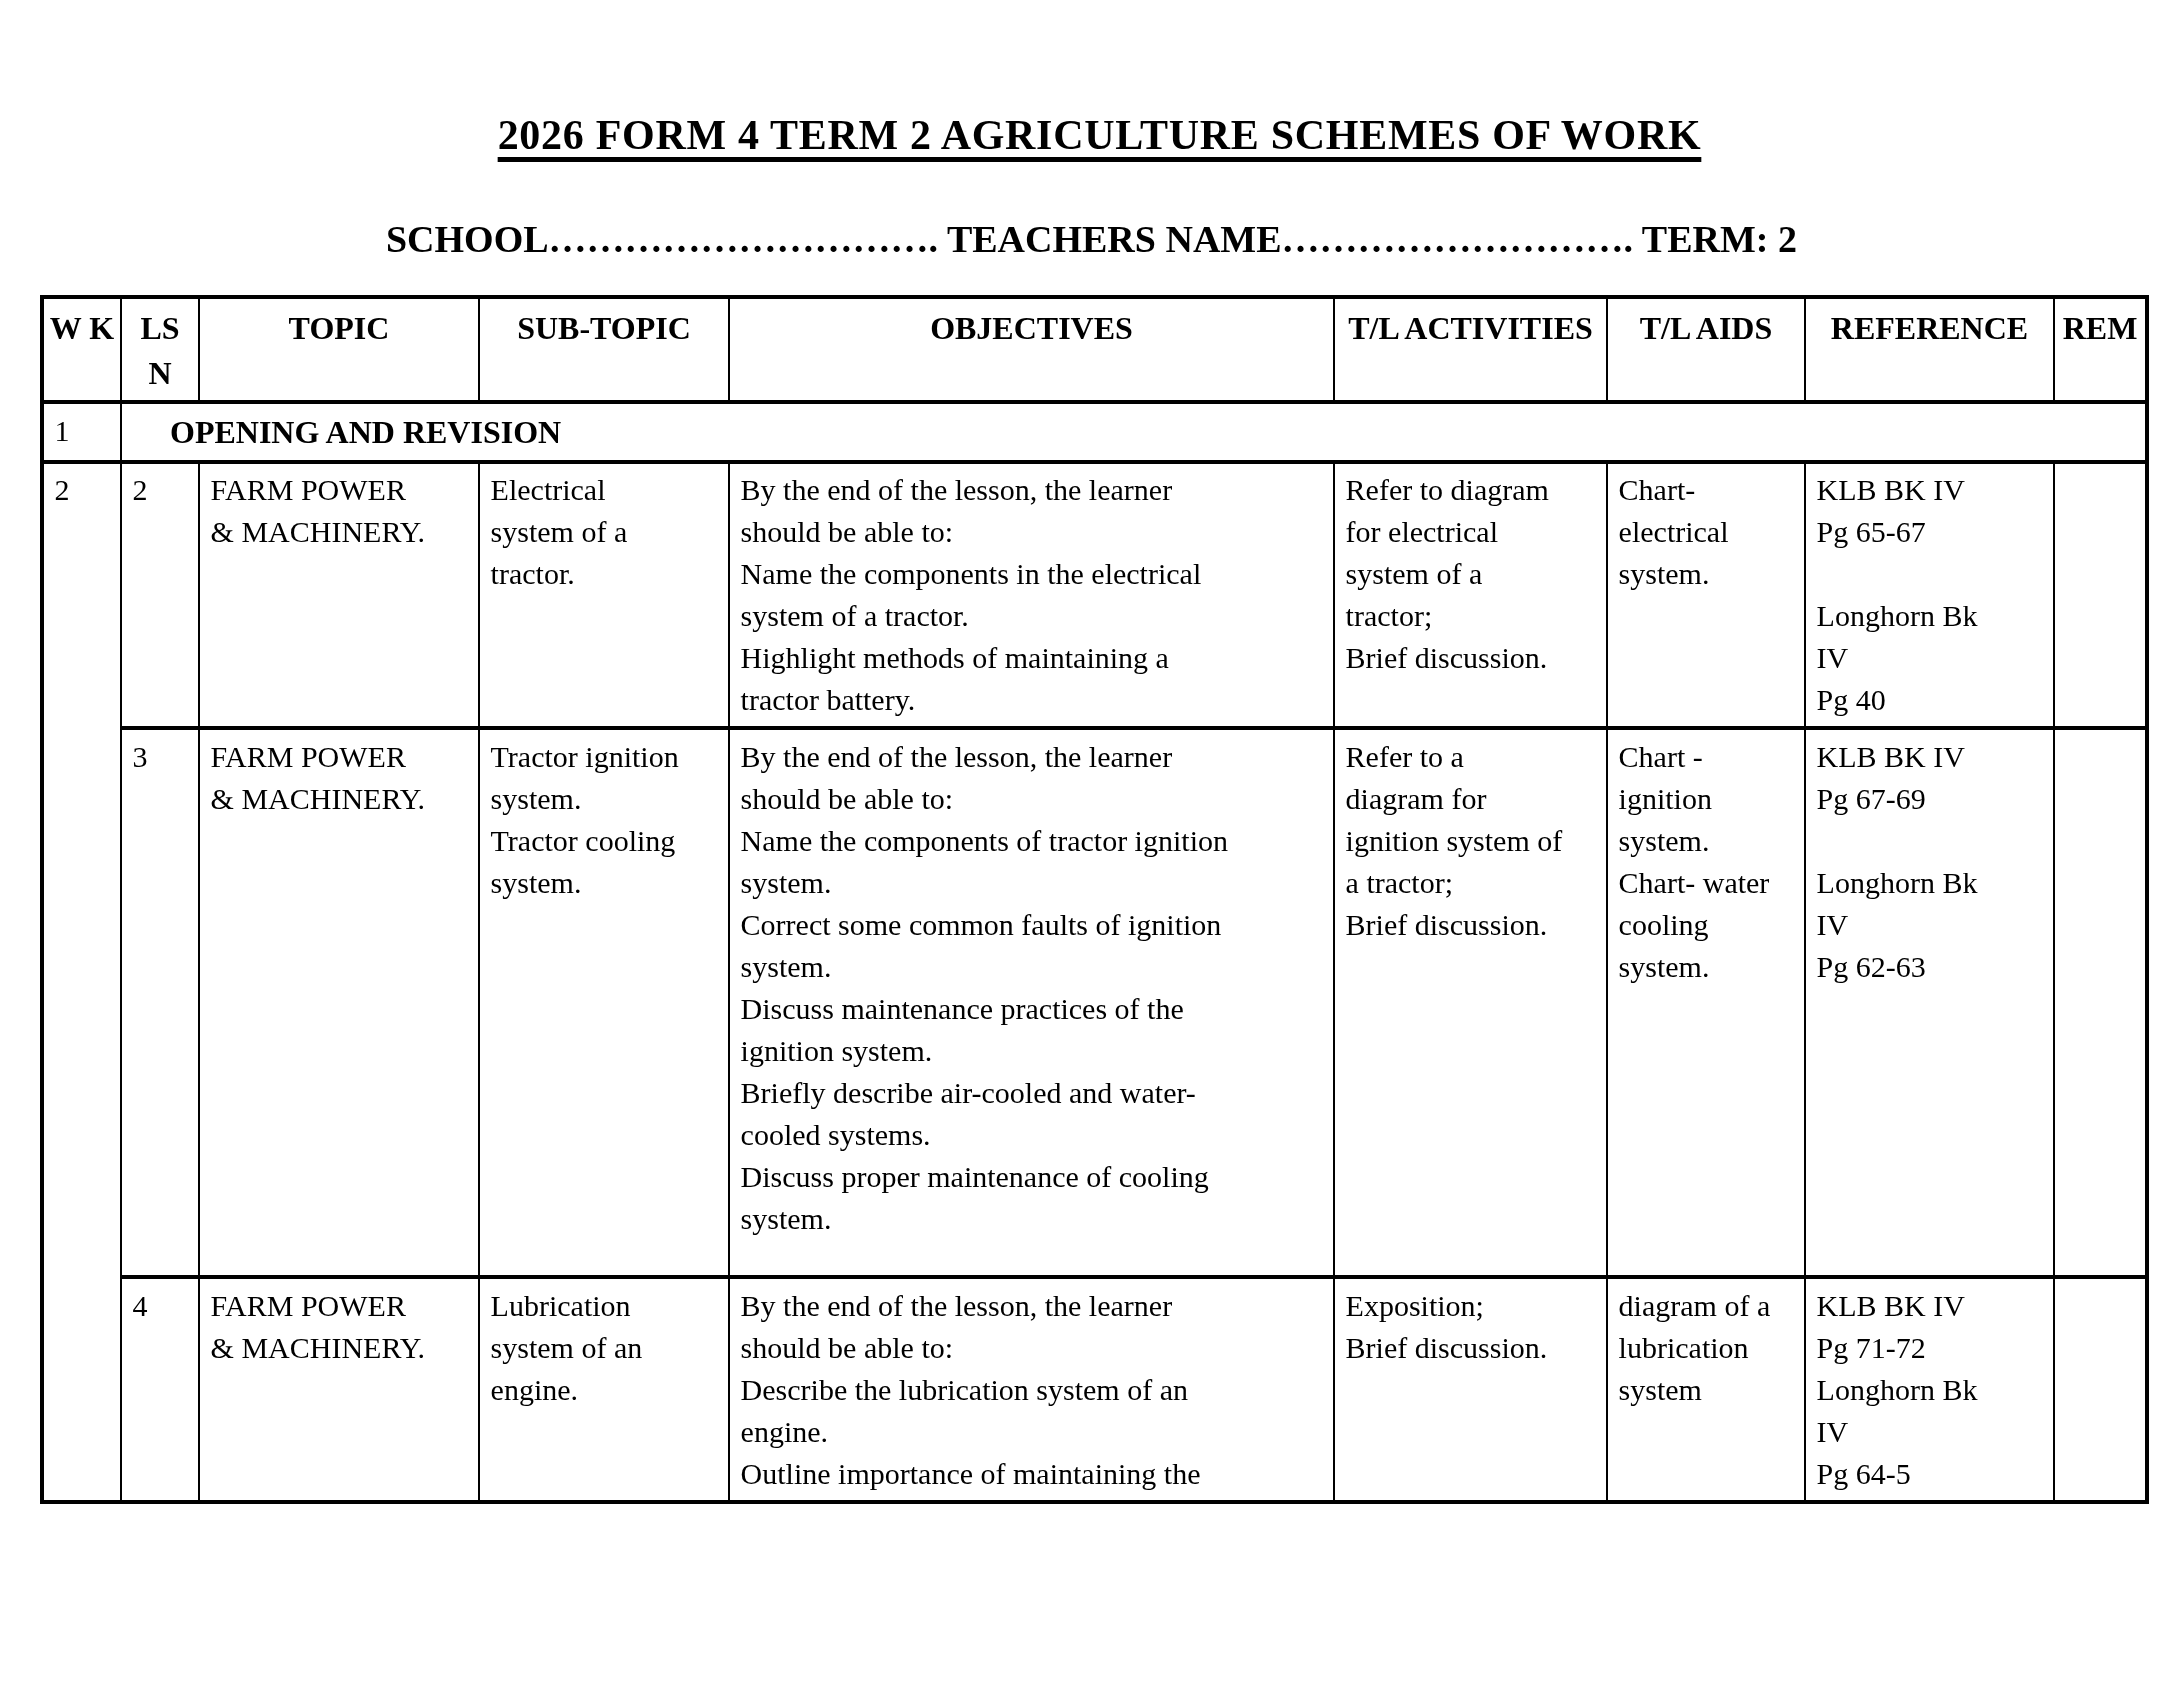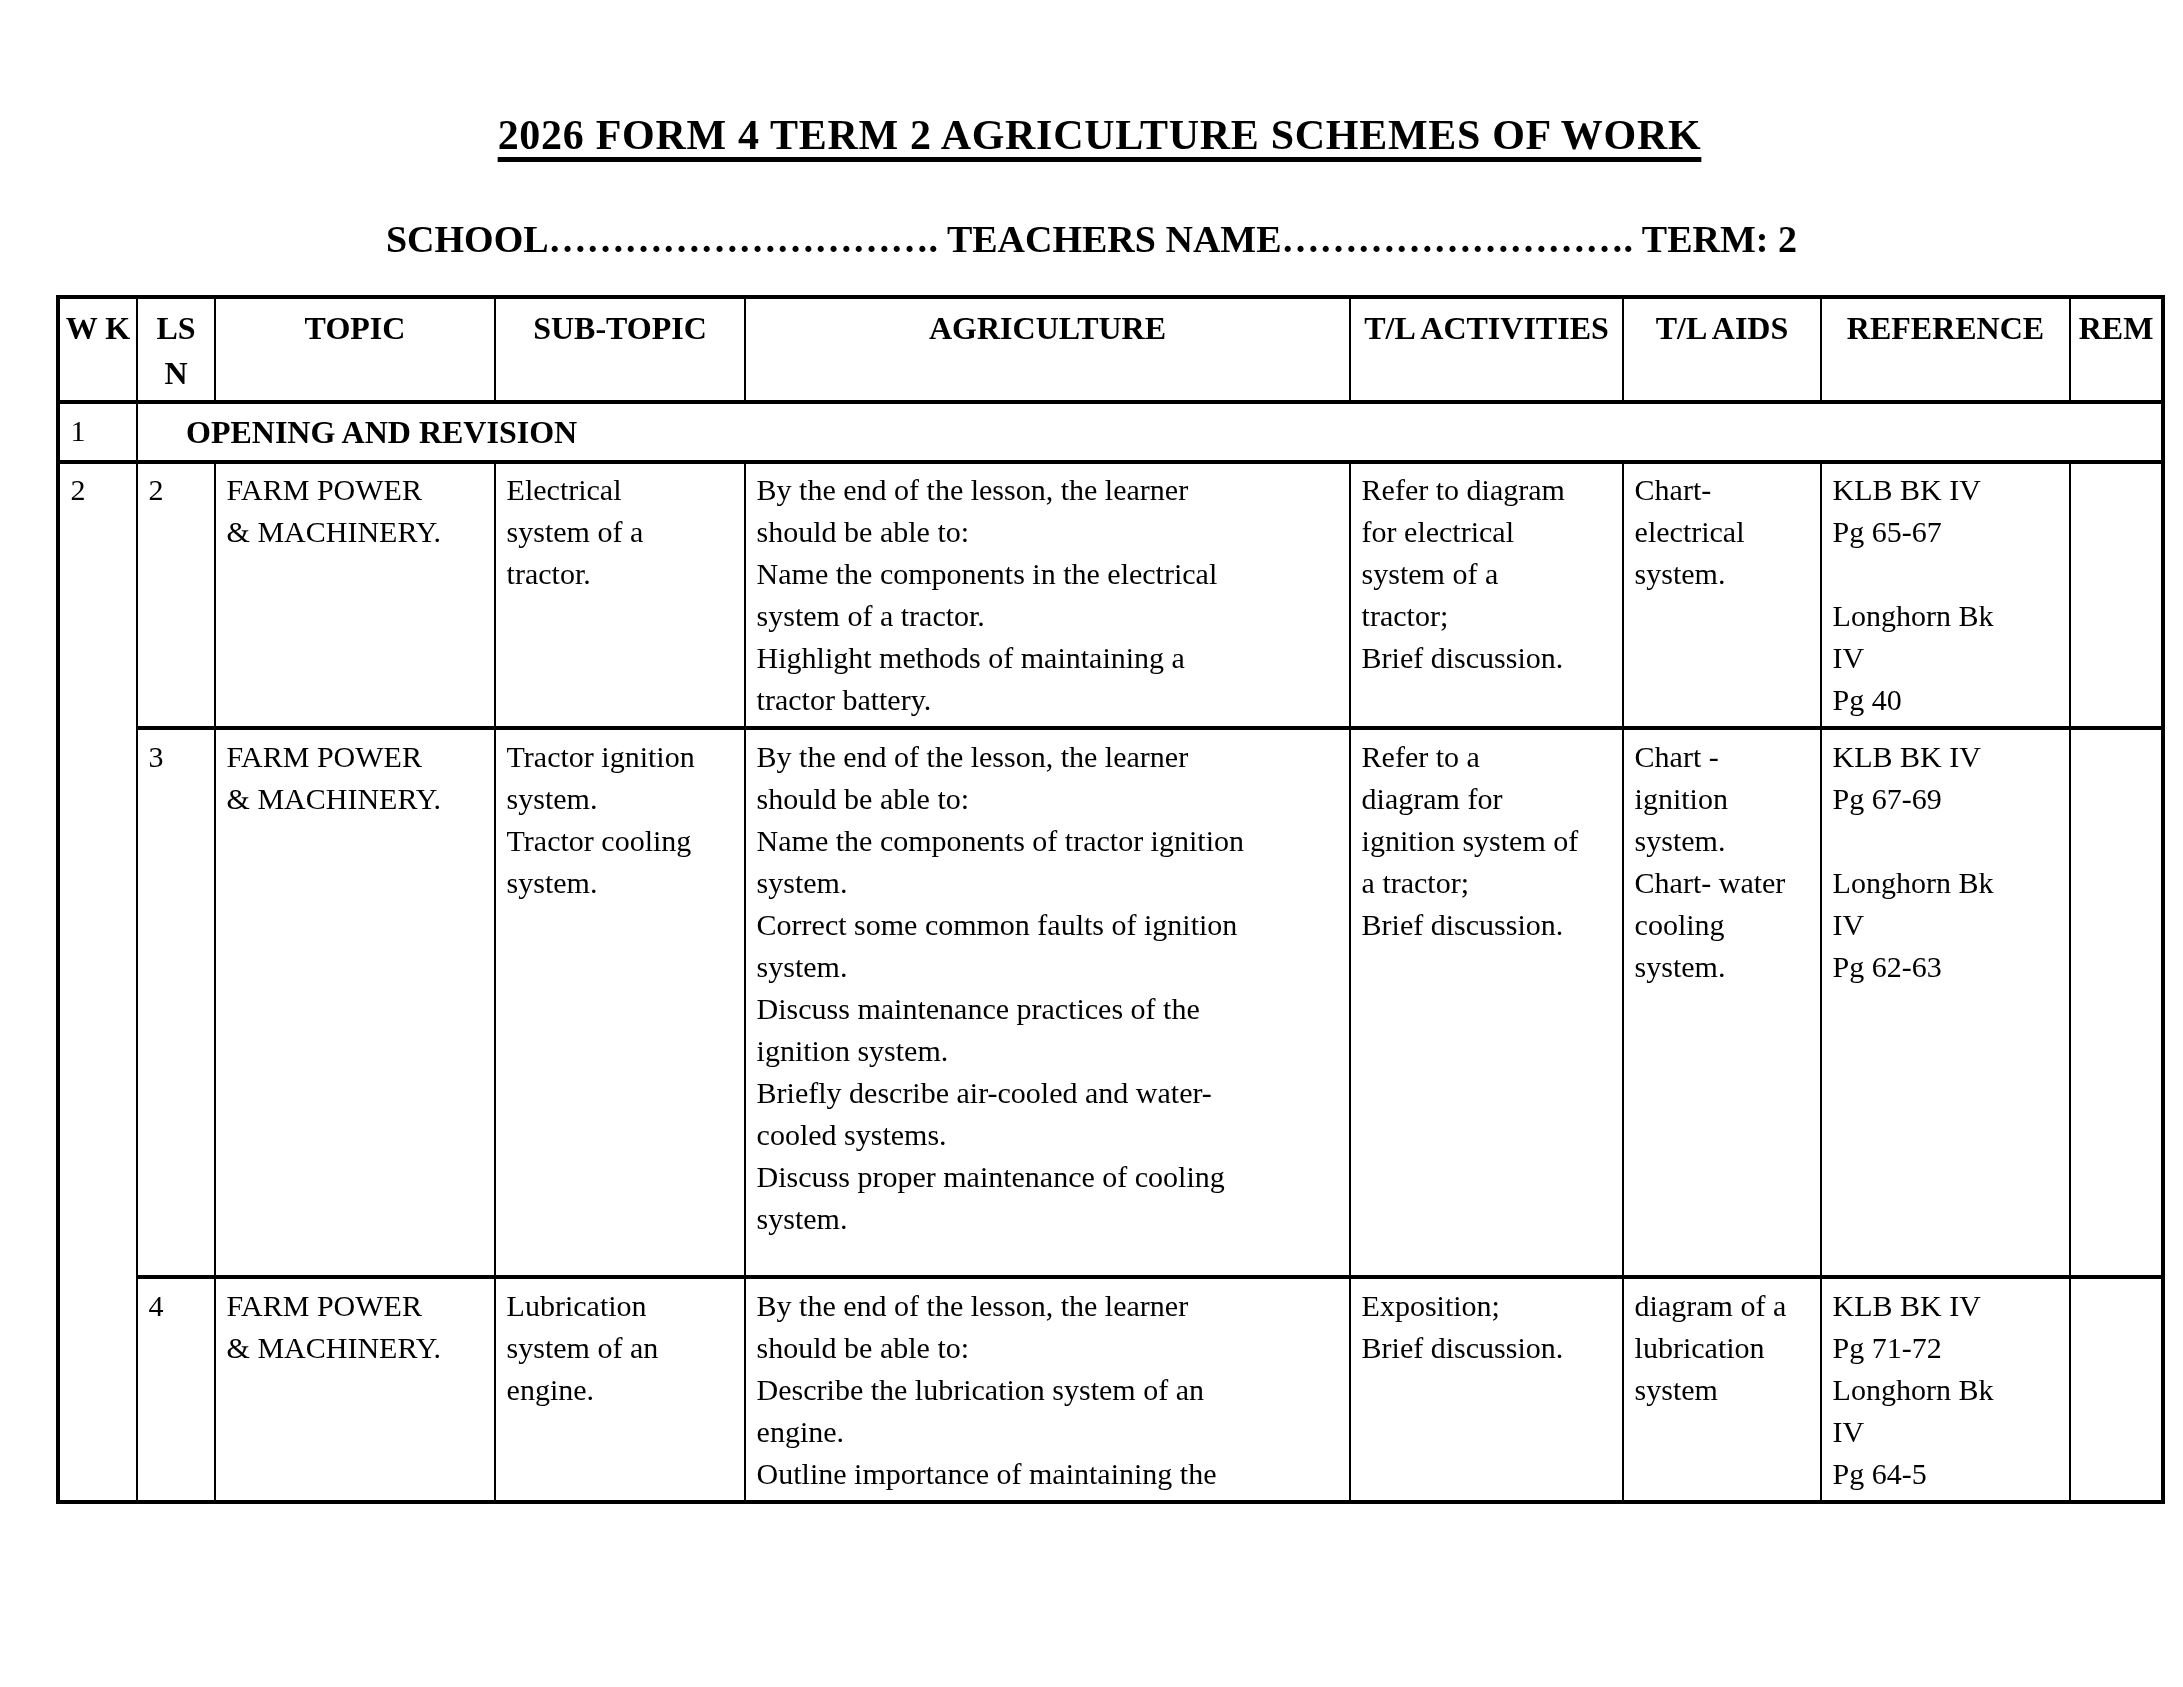--- a/index.html
+++ b/index.html
@@ -31,21 +31,21 @@
     margin: 58px 0 4px 0;
     text-align: center;
     font-size: 38px;
     font-weight: bold;
     white-space: nowrap;
   }
   table.schemes {
     border-collapse: collapse;
     table-layout: fixed;
     width: 2104px;
-    margin: 34px 0 0 56px;
+    margin: 34px 0 0 40px;
     border: 4.6px solid #000;
   }
   col.c-wk  { width: 79px; }
   col.c-lsn { width: 78px; }
   col.c-topic { width: 280px; }
   col.c-subtopic { width: 250px; }
   col.c-objectives { width: 605px; }
   col.c-activities { width: 273px; }
   col.c-aids { width: 198px; }
   col.c-reference { width: 249px; }
@@ -99,21 +99,21 @@
       <col class="c-aids">
       <col class="c-reference">
       <col class="c-rem">
   </colgroup>
   <thead>
     <tr>
       <th>W K</th>
       <th>LS N</th>
       <th>TOPIC</th>
       <th>SUB-TOPIC</th>
-      <th>AGRICULTURE</th>
+      <th>OBJECTIVES</th>
       <th>T/L ACTIVITIES</th>
       <th>T/L AIDS</th>
       <th>REFERENCE</th>
       <th>REM</th>
     </tr>
   </thead>
   <tbody>
     <tr class="opening-row">
       <td>1</td>
       <td class="opening-label" colspan="8">OPENING AND REVISION</td>

